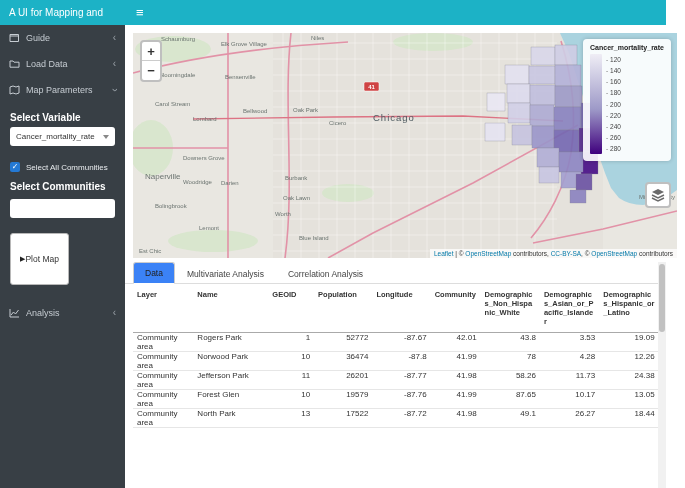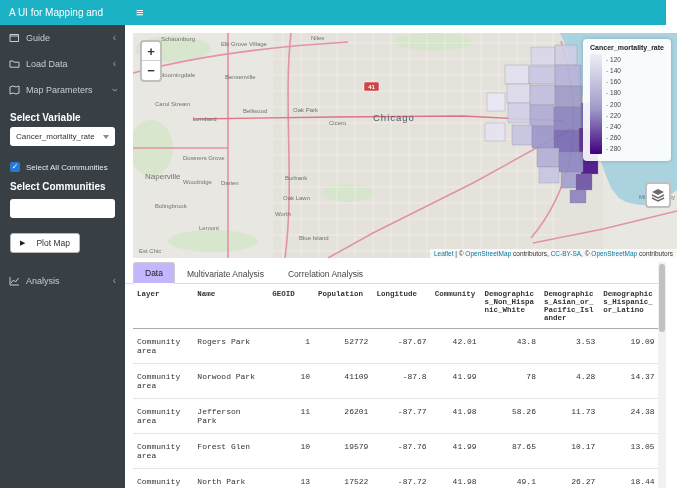--- a/index.html
+++ b/index.html
@@ -27,22 +27,22 @@
                 align-items:center; justify-content:space-between; padding:0 6px; font-size:8px;
                 color:#333; cursor:pointer; }
   .caret { width:0; height:0; border-left:3.5px solid transparent; border-right:3.5px solid transparent;
            border-top:4px solid #888; }
   .cb-row { display:flex; align-items:center; gap:6px; margin:16px 10px 2px; font-size:8px; color:#e8ebee; cursor:pointer; }
   .cb { width:10px; height:10px; background:#2479d4; border-radius:2px; color:#fff; font-size:8px;
         line-height:10px; text-align:center; flex:0 0 10px; }
   .cb::after { content:"✓"; }
   .text-input { margin:3px 10px 0; height:19px; background:#fff; border-radius:3px; border:none; width:105px;
                 font-size:8px; padding:0 5px; color:#333; }
-  .plot-btn { margin:15px 10px; display:inline-flex; align-items:center; gap:11px; background:#fff;
-              border:1px solid #b8b8b8; border-radius:3px; padding:4px 9px; font-size:8.5px; color:#333; cursor:pointer; }
+  .plot-btn { margin:15px 10px; display:inline-flex; align-items:center; gap:0; background:#fff;
+              border:1px solid #b8b8b8; border-radius:3px; padding:20px 9px; font-size:8.5px; color:#333; cursor:pointer; }
   .play { font-size:7px; color:#222; }
 
   
   .map { position:absolute; left:133px; top:33px; width:544px; height:225px; background:#e9e7e1;
          overflow:hidden; z-index:10; }
   .map svg.basemap { position:absolute; left:0; top:0; }
   .town { font-size:6px; fill:#6b7470; }
   .city { font-size:9.5px; fill:#4e5a60; letter-spacing:1px; }
   .gridline { stroke:#ffffff; stroke-width:0.7; opacity:0.55; }
 
@@ -67,29 +67,29 @@
 
   .attribution { position:absolute; right:0; bottom:0; background:rgba(255,255,255,0.75);
                  font-size:6.5px; color:#333; padding:1px 4px; white-space:nowrap; z-index:12; }
   .attr-link { color:#0078a8; cursor:pointer; }
 
   
   .tabbar { position:absolute; left:125px; right:8px; top:262px; height:22px; display:flex;
             align-items:flex-end; padding-left:8px; border-bottom:1px solid #ddd; background:#fff; }
   .tab { font-size:8.5px; color:#444; padding:5px 11px; cursor:pointer; border:1px solid transparent;
          border-bottom:none; margin-bottom:-1px; }
-  .tab.active { background:#c4b5fd; border-color:#ccc; border-radius:3px 3px 0 0; border-bottom:1px solid #fff; color:#222; }
-
-  
-  .table-wrap { position:absolute; left:133px; top:284px; right:8px; bottom:0; overflow:hidden;font-family:Liberation Mono, monospace; }
+  .tab.active { background:#3b82f6; border-color:#ccc; border-radius:3px 3px 0 0; border-bottom:1px solid #fff; color:#222; }
+
+  
+  .table-wrap { position:absolute; left:133px; top:284px; right:8px; bottom:0; overflow:hidden; }
   table { border-collapse:collapse; table-layout:fixed; width:585px; color:#333; }
   th { font-size:7.5px; font-weight:bold; text-align:left; vertical-align:top; padding:6px 4px;
        border-bottom:1px solid #aaa; overflow:hidden; }
   th.demo { word-break:break-all; }
-  td { font-size:8px; padding:8px 4px; border-bottom:1px solid #e6e6e6; vertical-align:top; overflow:hidden; }
+  td { font-size:8px; padding:0 4px; border-bottom:1px solid #e6e6e6; vertical-align:top; overflow:hidden; }
   td.num { text-align:right; }
 
   
   .scrollbar { position:absolute; right:0; top:262px; bottom:0; width:8px; background:#f1f1f1; z-index:25; }
   .scroll-thumb { position:absolute; top:2px; left:1px; width:6px; height:68px; background:#c1c1c1; border-radius:3px; }
 </style>
 </head>
 <body>
 
 <div class="app">
@@ -339,26 +339,26 @@
             <td class="num">42.01</td>
             <td class="num">43.8</td>
             <td class="num">3.53</td>
             <td class="num">19.09</td>
             <td class="num">0.0</td>
           </tr>
           <tr>
             <td>Community area</td>
             <td>Norwood Park</td>
             <td class="num">10</td>
-            <td class="num">41109</td>
+            <td class="num">36474</td>
             <td class="num">-87.8</td>
             <td class="num">41.99</td>
             <td class="num">78</td>
             <td class="num">4.28</td>
-            <td class="num">14.37</td>
+            <td class="num">12.26</td>
             <td class="num">0.0</td>
           </tr>
           <tr>
             <td>Community area</td>
             <td>Jefferson Park</td>
             <td class="num">11</td>
             <td class="num">26201</td>
             <td class="num">-87.77</td>
             <td class="num">41.98</td>
             <td class="num">58.26</td>

